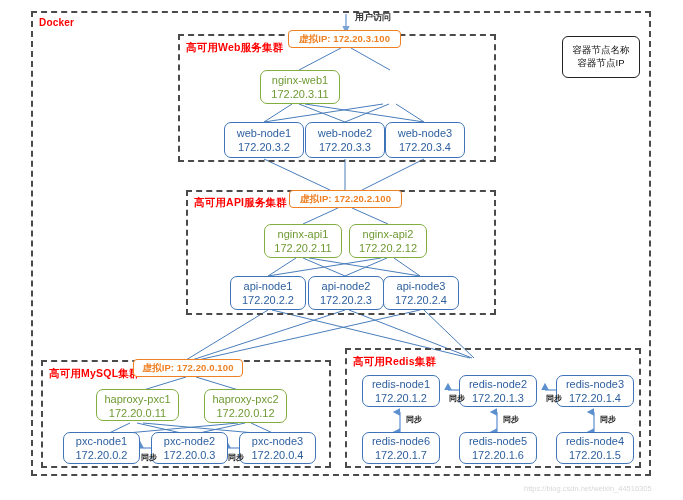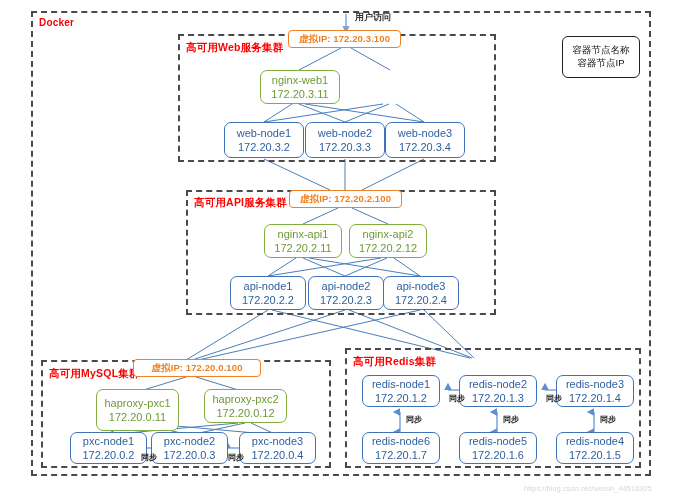--- a/index.html
+++ b/index.html
@@ -263,32 +263,32 @@
     <span>api-node2</span>
     <span>172.20.2.3</span>
   </div>
   <div class="node" style="left:383px;top:276px;width:76px;height:34px;">
     <span>api-node3</span>
     <span>172.20.2.4</span>
   </div>
 
   <div class="cluster" style="left:41px;top:360px;width:290px;height:108px;"></div>
   <div class="cluster-title" style="left:49px;top:367px;">高可用MySQL集群</div>
-  <div class="vip" style="left:133px;top:359px;width:128px;height:18px;">虚拟IP: 172.20.0.100</div>
-
-  <div class="node green" style="left:96px;top:389px;width:83px;height:42px;">
+  <div class="vip" style="left:133px;top:359px;width:110px;height:18px;">虚拟IP: 172.20.0.100</div>
+
+  <div class="node green" style="left:96px;top:389px;width:83px;height:32px;justify-content:flex-end;">
     <span>haproxy-pxc1</span>
     <span>172.20.0.11</span>
   </div>
   <div class="node green" style="left:204px;top:389px;width:83px;height:34px;">
     <span>haproxy-pxc2</span>
     <span>172.20.0.12</span>
   </div>
 
-  <div class="node" style="left:63px;top:432px;width:77px;height:32px;margin-left:7px;">
+  <div class="node" style="left:63px;top:432px;width:77px;height:32px;">
     <span>pxc-node1</span>
     <span>172.20.0.2</span>
   </div>
   <div class="node" style="left:151px;top:432px;width:77px;height:32px;">
     <span>pxc-node2</span>
     <span>172.20.0.3</span>
   </div>
   <div class="node" style="left:239px;top:432px;width:77px;height:32px;">
     <span>pxc-node3</span>
     <span>172.20.0.4</span>

